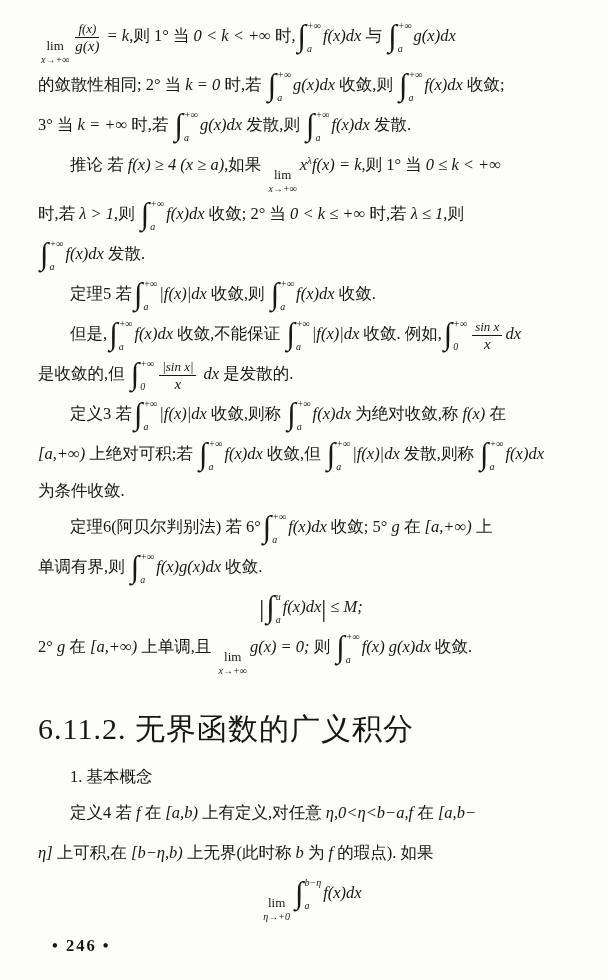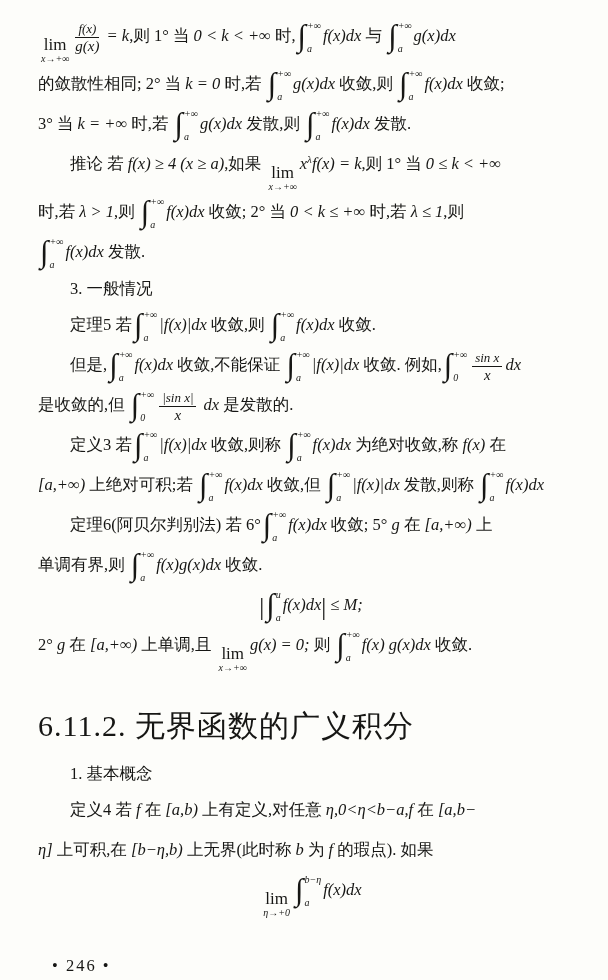--- a/index.html
+++ b/index.html
@@ -37,50 +37,50 @@
   .intw{display:inline-flex;align-items:stretch;vertical-align:middle;margin:0 2px;}
   .intsign{font-size:31px;line-height:34px;}
   .lims{
     display:inline-flex;flex-direction:column;justify-content:space-between;
     height:34px;padding:1px 0;margin-left:1px;
     font-size:10px;line-height:11px;font-style:italic;
   }
   .ls,.li{align-self:flex-start;}
   
   .limw{display:inline-flex;flex-direction:column;align-items:center;vertical-align:-9px;margin:0 3px;}
-  .limtop{font-size:17px;line-height:16px;}
+  .limtop{font-size:13px;line-height:16px;}
   .limbot{font-size:10px;line-height:11px;font-style:italic;}
   
   .frac{display:inline-flex;flex-direction:column;align-items:center;vertical-align:middle;margin:0 3px;font-style:italic;}
   .num{font-size:13px;line-height:16px;padding:0 3px;border-bottom:1.5px solid currentColor;}
   .den{font-size:15px;line-height:16px;}
   
   .bb{font-size:25px;line-height:1;vertical-align:middle;}
   .pagenum{
-    position:absolute;left:52px;bottom:4px;
-    font-weight:400;font-size:16.5px;letter-spacing:2px;
+    position:absolute;left:52px;bottom:24px;
+    font-weight:700;font-size:16.5px;letter-spacing:2px;
   }
 </style>
 </head>
 <body>
 
 <div class="page">
   <div id="content">
       <div class="line"><span class="limw"><span class="limtop">lim</span><span class="limbot">x→+∞</span></span><span class="frac"><span class="num">f(x)</span><span class="den">g(x)</span></span><span class="m"> = k</span><span class="t">,则 1° 当 </span><span class="m">0 &lt; k &lt; +∞</span><span class="t"> 时,</span><span class="intw"><span class="intsign">∫</span><span class="lims"><span class="ls">+∞</span><span class="li">a</span></span></span><span class="m">f(x)dx</span><span class="t"> 与 </span><span class="intw"><span class="intsign">∫</span><span class="lims"><span class="ls">+∞</span><span class="li">a</span></span></span><span class="m">g(x)dx</span></div>
       <div class="line"><span class="t">的敛散性相同; 2° 当 </span><span class="m">k = 0</span><span class="t"> 时,若 </span><span class="intw"><span class="intsign">∫</span><span class="lims"><span class="ls">+∞</span><span class="li">a</span></span></span><span class="m">g(x)dx</span><span class="t"> 收敛,则 </span><span class="intw"><span class="intsign">∫</span><span class="lims"><span class="ls">+∞</span><span class="li">a</span></span></span><span class="m">f(x)dx</span><span class="t"> 收敛;</span></div>
       <div class="line"><span class="t">3° 当 </span><span class="m">k = +∞</span><span class="t"> 时,若 </span><span class="intw"><span class="intsign">∫</span><span class="lims"><span class="ls">+∞</span><span class="li">a</span></span></span><span class="m">g(x)dx</span><span class="t"> 发散,则 </span><span class="intw"><span class="intsign">∫</span><span class="lims"><span class="ls">+∞</span><span class="li">a</span></span></span><span class="m">f(x)dx</span><span class="t"> 发散.</span></div>
       <div class="line indent"><span class="b">推论</span><span class="t"> 若 </span><span class="m">f(x) ≥ 4 (x ≥ a)</span><span class="t">,如果 </span><span class="limw"><span class="limtop">lim</span><span class="limbot">x→+∞</span></span><span class="m">x</span><sup class="sp">λ</sup><span class="m">f(x) = k</span><span class="t">,则 1° 当 </span><span class="m">0 ≤ k &lt; +∞</span></div>
       <div class="line"><span class="t">时,若 </span><span class="m">λ &gt; 1</span><span class="t">,则 </span><span class="intw"><span class="intsign">∫</span><span class="lims"><span class="ls">+∞</span><span class="li">a</span></span></span><span class="m">f(x)dx</span><span class="t"> 收敛; 2° 当 </span><span class="m">0 &lt; k ≤ +∞</span><span class="t"> 时,若 </span><span class="m">λ ≤ 1</span><span class="t">,则</span></div>
       <div class="line"><span class="intw"><span class="intsign">∫</span><span class="lims"><span class="ls">+∞</span><span class="li">a</span></span></span><span class="m">f(x)dx</span><span class="t"> 发散.</span></div>
-      <div class="line indent short"><span class="t">3. 一般情况</span></div>
       <div class="line indent"><span class="b">定理5</span><span class="t"> 若</span><span class="intw"><span class="intsign">∫</span><span class="lims"><span class="ls">+∞</span><span class="li">a</span></span></span><span class="m">|f(x)|dx</span><span class="t"> 收敛,则 </span><span class="intw"><span class="intsign">∫</span><span class="lims"><span class="ls">+∞</span><span class="li">a</span></span></span><span class="m">f(x)dx</span><span class="t"> 收敛.</span></div>
       <div class="line indent"><span class="t">但是,</span><span class="intw"><span class="intsign">∫</span><span class="lims"><span class="ls">+∞</span><span class="li">a</span></span></span><span class="m">f(x)dx</span><span class="t"> 收敛,不能保证 </span><span class="intw"><span class="intsign">∫</span><span class="lims"><span class="ls">+∞</span><span class="li">a</span></span></span><span class="m">|f(x)|dx</span><span class="t"> 收敛. 例如,</span><span class="intw"><span class="intsign">∫</span><span class="lims"><span class="ls">+∞</span><span class="li">0</span></span></span><span class="frac"><span class="num">sin x</span><span class="den">x</span></span><span class="m">dx</span></div>
       <div class="line"><span class="t">是收敛的,但 </span><span class="intw"><span class="intsign">∫</span><span class="lims"><span class="ls">+∞</span><span class="li">0</span></span></span><span class="frac"><span class="num">|sin x|</span><span class="den">x</span></span><span class="m"> dx</span><span class="t"> 是发散的.</span></div>
       <div class="line indent"><span class="b">定义3</span><span class="t"> 若</span><span class="intw"><span class="intsign">∫</span><span class="lims"><span class="ls">+∞</span><span class="li">a</span></span></span><span class="m">|f(x)|dx</span><span class="t"> 收敛,则称 </span><span class="intw"><span class="intsign">∫</span><span class="lims"><span class="ls">+∞</span><span class="li">a</span></span></span><span class="m">f(x)dx</span><span class="t"> 为</span><span class="b">绝对收敛</span><span class="t">,称 </span><span class="m">f(x)</span><span class="t"> 在</span></div>
       <div class="line"><span class="m">[a,+∞)</span><span class="t"> 上</span><span class="b">绝对可积</span><span class="t">;若 </span><span class="intw"><span class="intsign">∫</span><span class="lims"><span class="ls">+∞</span><span class="li">a</span></span></span><span class="m">f(x)dx</span><span class="t"> 收敛,但 </span><span class="intw"><span class="intsign">∫</span><span class="lims"><span class="ls">+∞</span><span class="li">a</span></span></span><span class="m">|f(x)|dx</span><span class="t"> 发散,则称 </span><span class="intw"><span class="intsign">∫</span><span class="lims"><span class="ls">+∞</span><span class="li">a</span></span></span><span class="m">f(x)dx</span></div>
+      <div class="line short"><span class="b">为条件收敛.</span></div>
       <div class="line indent"><span class="b">定理6(阿贝尔判别法)</span><span class="t"> 若 6°</span><span class="intw"><span class="intsign">∫</span><span class="lims"><span class="ls">+∞</span><span class="li">a</span></span></span><span class="m">f(x)dx</span><span class="t"> 收敛; 5° </span><span class="m">g</span><span class="t"> 在 </span><span class="m">[a,+∞)</span><span class="t"> 上</span></div>
       <div class="line"><span class="t">单调有界,则 </span><span class="intw"><span class="intsign">∫</span><span class="lims"><span class="ls">+∞</span><span class="li">a</span></span></span><span class="m">f(x)g(x)dx</span><span class="t"> 收敛.</span></div>
       <div class="line center"><span class="bb">|</span><span class="intw"><span class="intsign">∫</span><span class="lims"><span class="ls">u</span><span class="li">a</span></span></span><span class="m">f(x)dx</span><span class="bb">|</span><span class="m"> ≤ M;</span></div>
       <div class="line"><span class="t">2° </span><span class="m">g</span><span class="t"> 在 </span><span class="m">[a,+∞)</span><span class="t"> 上单调,且 </span><span class="limw"><span class="limtop">lim</span><span class="limbot">x→+∞</span></span><span class="m">g(x) = 0;</span><span class="t"> 则 </span><span class="intw"><span class="intsign">∫</span><span class="lims"><span class="ls">+∞</span><span class="li">a</span></span></span><span class="m">f(x) g(x)dx</span><span class="t"> 收敛.</span></div>
       <div class="line heading"><span class="t">6.11.2. 无界函数的广义积分</span></div>
       <div class="line indent short"><span class="t">1. 基本概念</span></div>
       <div class="line indent"><span class="b">定义4</span><span class="t"> 若 </span><span class="m">f</span><span class="t"> 在 </span><span class="m">[a,b)</span><span class="t"> 上有定义,对任意 </span><span class="m">η,0&lt;η&lt;b−a,f</span><span class="t"> 在 </span><span class="m">[a,b−</span></div>
       <div class="line"><span class="m">η]</span><span class="t"> 上可积,在 </span><span class="m">[b−η,b)</span><span class="t"> 上无界(此时称 </span><span class="m">b</span><span class="t"> 为 </span><span class="m">f</span><span class="t"> 的瑕点). 如果</span></div>
       <div class="line center"><span class="limw"><span class="limtop">lim</span><span class="limbot">η→+0</span></span><span class="intw"><span class="intsign">∫</span><span class="lims"><span class="ls">b−η</span><span class="li">a</span></span></span><span class="m">f(x)dx</span></div>
     </div>

